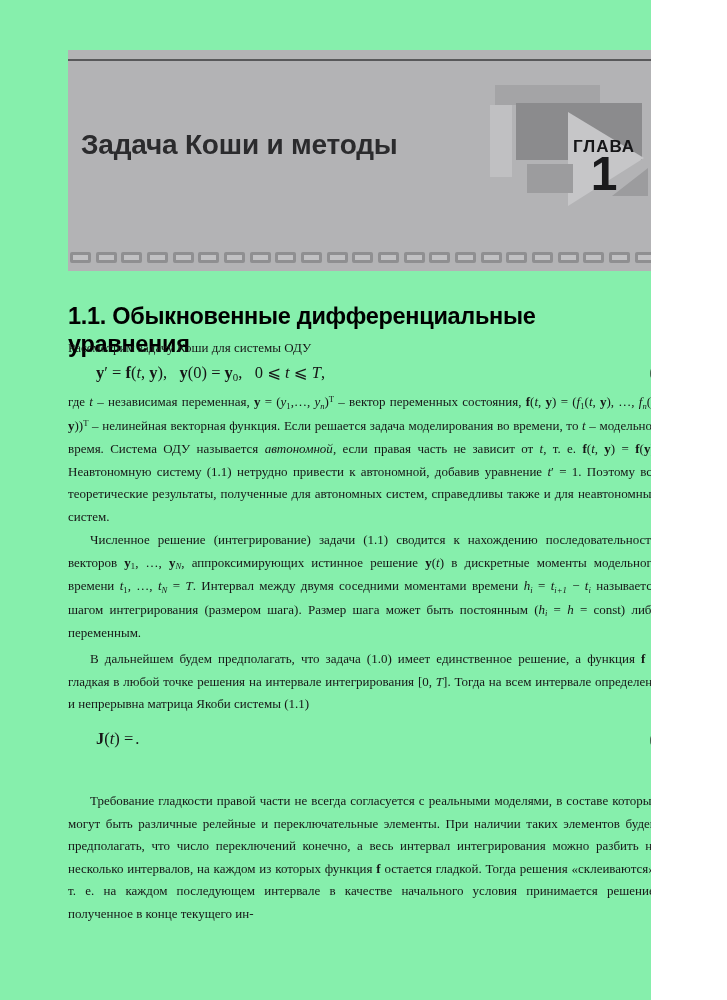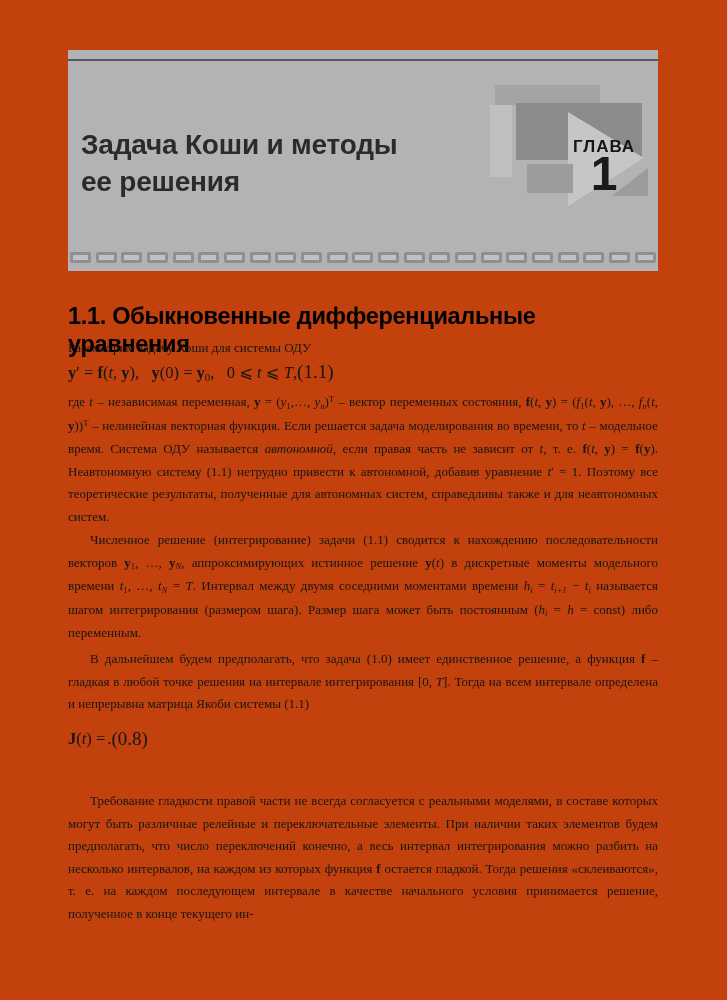--- a/index.html
+++ b/index.html
@@ -1,16 +1,16 @@
 <!DOCTYPE html>
 <html lang="ru"><head>
 <meta charset="utf-8">
 <style>
   html,body{margin:0;padding:0;background:#ffffff;}
-  .page{position:relative;width:727px;height:1000px;background:#c2410c;overflow:hidden;
+  .page{position:relative;width:651px;height:1000px;background:#86efac;overflow:hidden;
         font-family:"Liberation Serif","DejaVu Serif",serif;color:#161616;}
 
   
   .band{position:absolute;left:68px;top:50px;width:590px;height:221px;background:#b3b3b5;}
   .band-topline{position:absolute;left:0;top:9px;width:100%;height:2px;background:#58585a;}
   .band-title{position:absolute;left:13px;top:76px;margin:0;
               font-family:"Liberation Sans","DejaVu Sans",sans-serif;
               font-weight:700;font-size:28px;line-height:37px;color:#2b2b2d;letter-spacing:-0.2px;}
   .band-title .line{display:block;}
 
@@ -42,21 +42,21 @@
   .sec-heading{top:302px;font-family:"Liberation Sans","DejaVu Sans",sans-serif;
                font-weight:700;font-size:23.5px;line-height:28px;color:#000;letter-spacing:-0.3px;}
   .bodytext{font-size:13px;line-height:22.5px;text-align:justify;}
   .intro{top:337px;}
   .p1{top:391px;}
   .p2{top:529px;}
   .p3{top:648px;}
   .p4{top:778px;margin-top:12px;}
   .indent{text-indent:22px;}
 
-  .equation{display:flex;align-items:baseline;font-size:16.5px;}
+  .equation{display:flex;justify-content:space-between;align-items:baseline;font-size:16.5px;margin-left:28px;}
   .eq1{top:361px;}
   .eq2{top:728px;align-items:center;}
   .eq-body{white-space:pre-wrap;}
   .eq-num{font-size:19px;color:#161616;}
   .eq2-left{display:inline-flex;align-items:center;}
   .frac{display:inline-block;text-align:center;vertical-align:middle;margin:0 2px;}
   .frac .num{display:block;padding:0 3px 2px;border-bottom:1.5px solid #141414;}
   .frac .den{display:block;padding-top:2px;}
   .eq-tail{margin-left:2px;}
 
@@ -69,21 +69,20 @@
 </style>
 </head>
 <body>
 
 <div class="page">
 
   <header class="band">
     <div class="band-topline"></div>
     <h1 class="band-title">
       <span class="line">Задача Коши и методы</span>
-      <span class="line">ее решения</span>
     </h1>
     <div class="logo">
       <div class="lg-topbar"></div>
       <div class="lg-leftbar"></div>
       <div class="lg-square"></div>
       <div class="lg-tri"></div>
       <div class="lg-bottomrect"></div>
       <div class="lg-britri"></div>
       <div class="glava">ГЛАВА</div>
       <div class="chnum">1</div>

